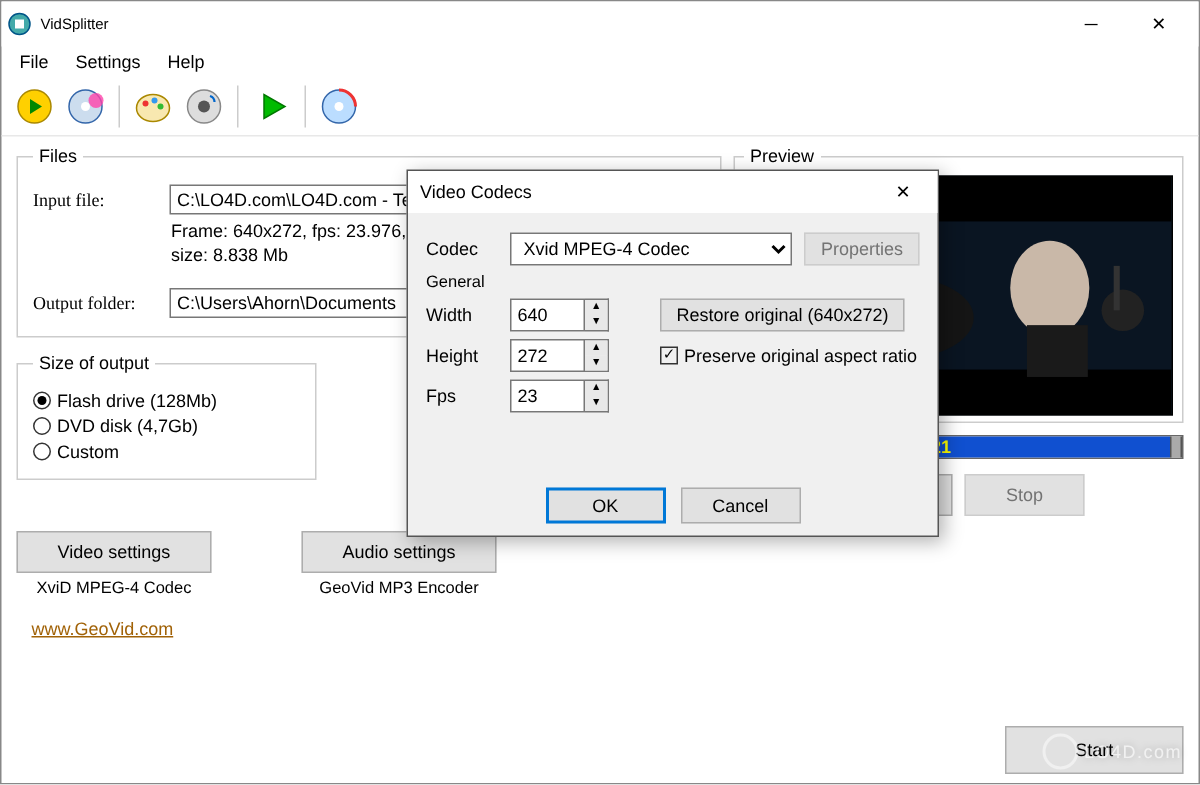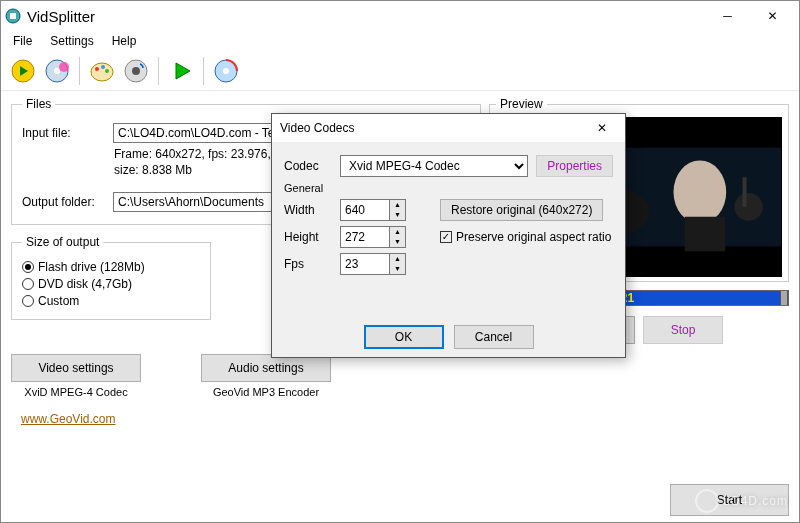--- a/index.html
+++ b/index.html
@@ -1,44 +1,44 @@
 <!DOCTYPE html>
 <html><head>
 <meta charset="utf-8">
 <style>
 * { box-sizing: border-box; font-family: "Segoe UI", Tahoma, sans-serif; font-size: 12px; }
 body { margin: 0; background: #fff; width: 800px; height: 523px; overflow: hidden; position: relative; }
 .window { width: 800px; height: 523px; border: 1px solid #888; background: #fff; display: flex; flex-direction: column; }
 .titlebar { height: 30px; display: flex; align-items: center; padding: 0 4px; background: #fff; }
 .titlebar .app-icon { width: 16px; height: 16px; margin-right: 6px; }
-.titlebar .title { flex: 1; font-size: 15px; color: #000; }
+.titlebar .title { flex: 1; font-size: 10px; color: #000; }
 .win-controls { display: flex; }
 .win-btn { width: 45px; height: 28px; display: flex; align-items: center; justify-content: center; color: #000; }
 .menubar { height: 20px; display: flex; align-items: center; padding: 0 6px; gap: 6px; }
 .menubar span { padding: 2px 6px; }
 .toolbar { height: 40px; display: flex; align-items: center; padding: 0 8px; gap: 6px; border-bottom: 1px solid #e8e8e8; }
 .tool-sep { width: 1px; height: 28px; background: #ccc; margin: 0 2px; }
 .tool-icon { width: 28px; height: 28px; border-radius: 4px; display: flex; align-items: center; justify-content: center; }
 .content { flex: 1; display: flex; padding: 6px 10px 6px 10px; gap: 8px; }
 .left { flex: 1; display: flex; flex-direction: column; gap: 6px; }
 .right { width: 300px; display: flex; flex-direction: column; }
 fieldset { border: 1px solid #ccc; padding: 8px 10px; margin: 0; }
 legend { padding: 0 4px; color: #000; font-size: 12px; }
 .row { display: flex; align-items: center; gap: 6px; margin: 4px 0; }
-.label { width: 85px; }
+.label { width: 85px; font-family: Liberation Serif, serif; }
 input[type=text].field { height: 20px; border: 1px solid #777; padding: 0 4px; background: #fff; }
 .browse { width: 24px; height: 20px; border: 1px solid #999; background: #e8e8e8; text-align: center; line-height: 18px; }
 .info { font-size: 11px; margin-left: 92px; line-height: 1.3; }
 .radio-row { display: flex; align-items: center; gap: 4px; margin: 3px 0; }
 .radio { width: 12px; height: 12px; border: 1px solid #333; border-radius: 50%; display: inline-flex; align-items: center; justify-content: center; }
 .radio.checked::after { content: ""; width: 6px; height: 6px; background: #000; border-radius: 50%; }
 .btn { height: 28px; border: 1px solid #adadad; background: #e1e1e1; display: inline-flex; align-items: center; justify-content: center; padding: 0 14px; }
 .btn.wide { width: 130px; }
 .btn.primary { border: 2px solid #0078d7; background: #e1e1e1; }
-.btn.disabled { color: #a21caf; border-color: #ccc; }
+.btn.disabled { color: #737373; border-color: #ccc; }
 .caption { text-align: center; font-size: 11px; margin-top: 4px; }
 .preview-box { border: 1px solid #ccc; padding: 6px 6px 4px 6px; }
 .preview-img { width: 100%; height: 160px; background: #0b1620; position: relative; border: 1px solid #000; }
 .timeline { margin-top: 8px; display: flex; height: 16px; border: 1px solid #666; position: relative; }
 .tl-green { width: 30%; background: #00c000; }
 .tl-blue { flex: 1; background: #1050d0; color: #ffff00; font-size: 11px; padding-left: 4px; font-weight: bold; line-height: 14px; }
 .tl-handle { width: 8px; background: #aaa; border-left: 1px solid #555; border-right: 1px solid #555; }
 .link { color: #a16207; text-decoration: underline; margin: 8px 0 0 10px; }
 
 

